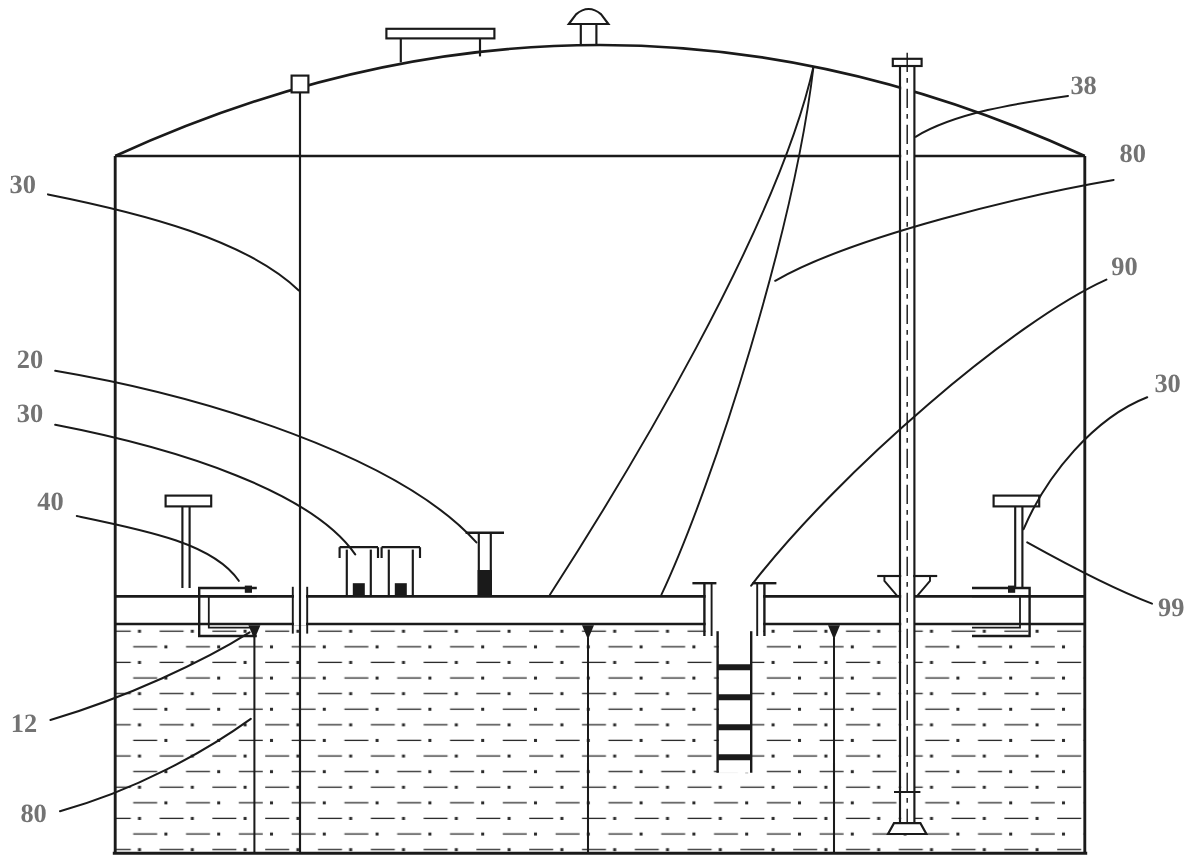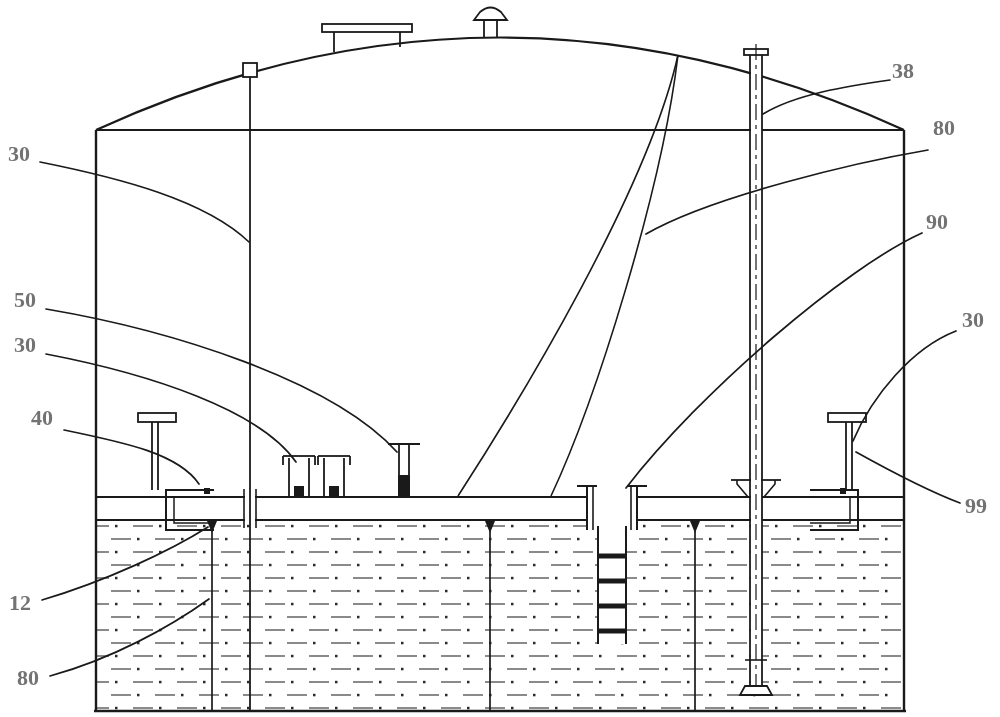--- a/index.html
+++ b/index.html
@@ -170,21 +170,21 @@
     <path d="M 50 676 C 112 659, 170 627, 209 599"></path>
     <path d="M 890 80 C 848 86, 796 94, 763 114"></path>
     <path d="M 928 150 C 858 162, 712 196, 646 234"></path>
     <path d="M 922 233 C 846 267, 700 392, 626 488"></path>
     <path d="M 956 331 C 912 348, 872 396, 853 441"></path>
     <path d="M 960 503 C 928 491, 892 472, 856 452"></path>
   </g>
 </svg>
 
 <div class="ref-label" style="left:8px;   top:143px;">30</div>
-<div class="ref-label" style="left:14px;  top:289px;">50</div>
+<div class="ref-label" style="left:14px;  top:289px;">20</div>
 <div class="ref-label" style="left:14px;  top:334px;">30</div>
 <div class="ref-label" style="left:31px;  top:407px;">40</div>
 <div class="ref-label" style="left:9px;   top:592px;">12</div>
 <div class="ref-label" style="left:17px;  top:667px;">80</div>
 <div class="ref-label" style="left:892px; top:60px;">38</div>
 <div class="ref-label" style="left:933px; top:117px;">80</div>
 <div class="ref-label" style="left:926px; top:211px;">90</div>
 <div class="ref-label" style="left:962px; top:309px;">30</div>
 <div class="ref-label" style="left:965px; top:495px;">99</div>
 

